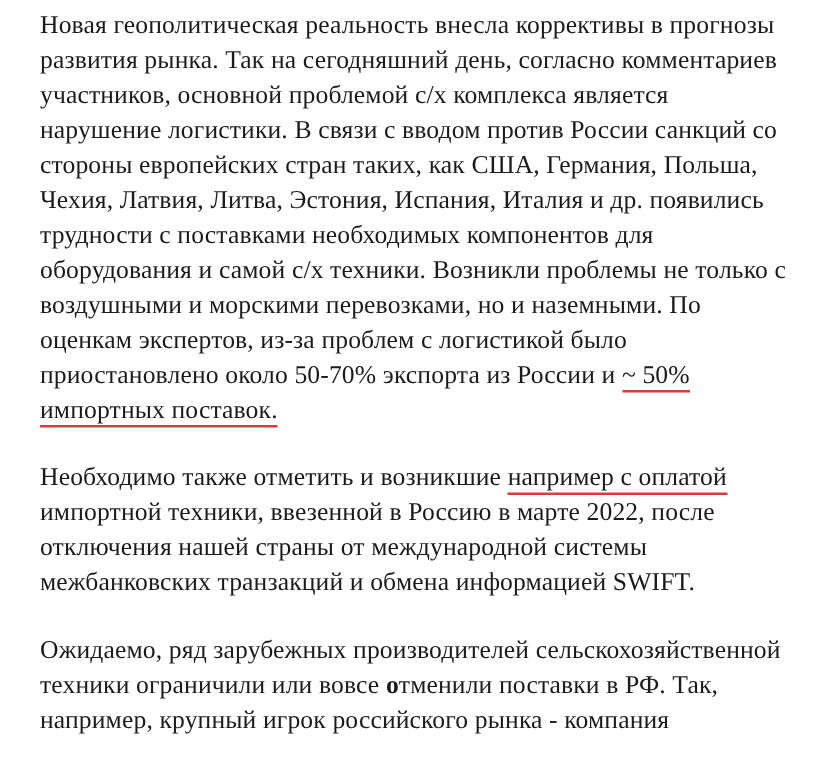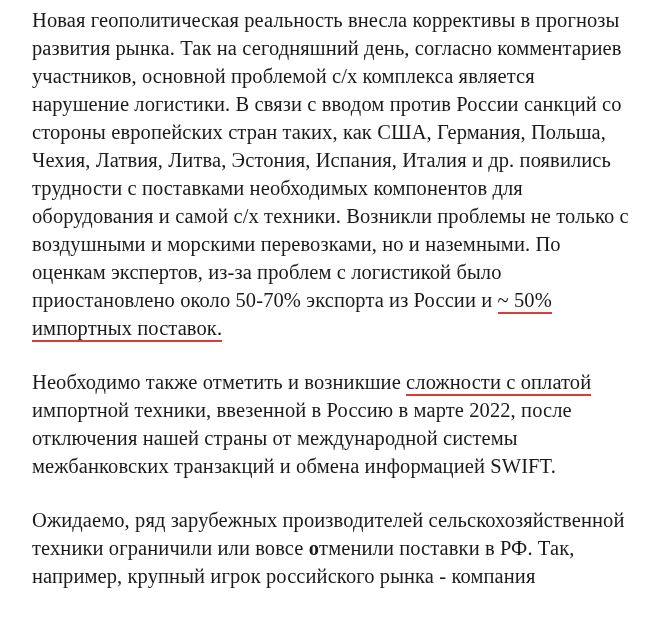--- a/index.html
+++ b/index.html
@@ -40,20 +40,20 @@
 </head>
 <body>
 
 <div class="doc">
 
   <p class="para">
     <span>Новая геополитическая реальность внесла коррективы в прогнозы развития рынка. Так на сегодняшний день, согласно комментариев участников, основной проблемой с/х комплекса является нарушение логистики. В связи с вводом против России санкций со стороны европейских стран таких, как США, Германия, Польша, Чехия, Латвия, Литва, Эстония, Испания, Италия и др. появились трудности с поставками необходимых компонентов для оборудования и самой с/х техники. Возникли проблемы не только с воздушными и морскими перевозками, но и наземными. По оценкам экспертов, из-за проблем с логистикой было приостановлено около 50-70% экспорта из России и </span><span class="u" style="border-bottom-color: rgb(216, 60, 60);">~ 50% импортных поставок.</span>
   </p>
 
   <p class="para">
-    <span>Необходимо также отметить и возникшие </span><span class="u" style="border-bottom-color: rgb(216, 60, 60);">сложности с оплатой</span><span> импортной техники, ввезенной в Россию в марте 2022, после отключения нашей страны от международной системы межбанковских транзакций и обмена информацией SWIFT.</span>
+    <span>Необходимо также отметить и возникшие </span><span class="u" style="border-bottom-color: rgb(216, 60, 60);">например с оплатой</span><span> импортной техники, ввезенной в Россию в марте 2022, после отключения нашей страны от международной системы межбанковских транзакций и обмена информацией SWIFT.</span>
   </p>
 
   <p class="para">
     <span>Ожидаемо, ряд зарубежных производителей сельскохозяйственной техники ограничили или вовсе </span><span class="b">о</span><span>тменили поставки в РФ. Так, например, крупный игрок российского рынка - компания </span>
   </p>
 
 </div>
 
 </body></html>

